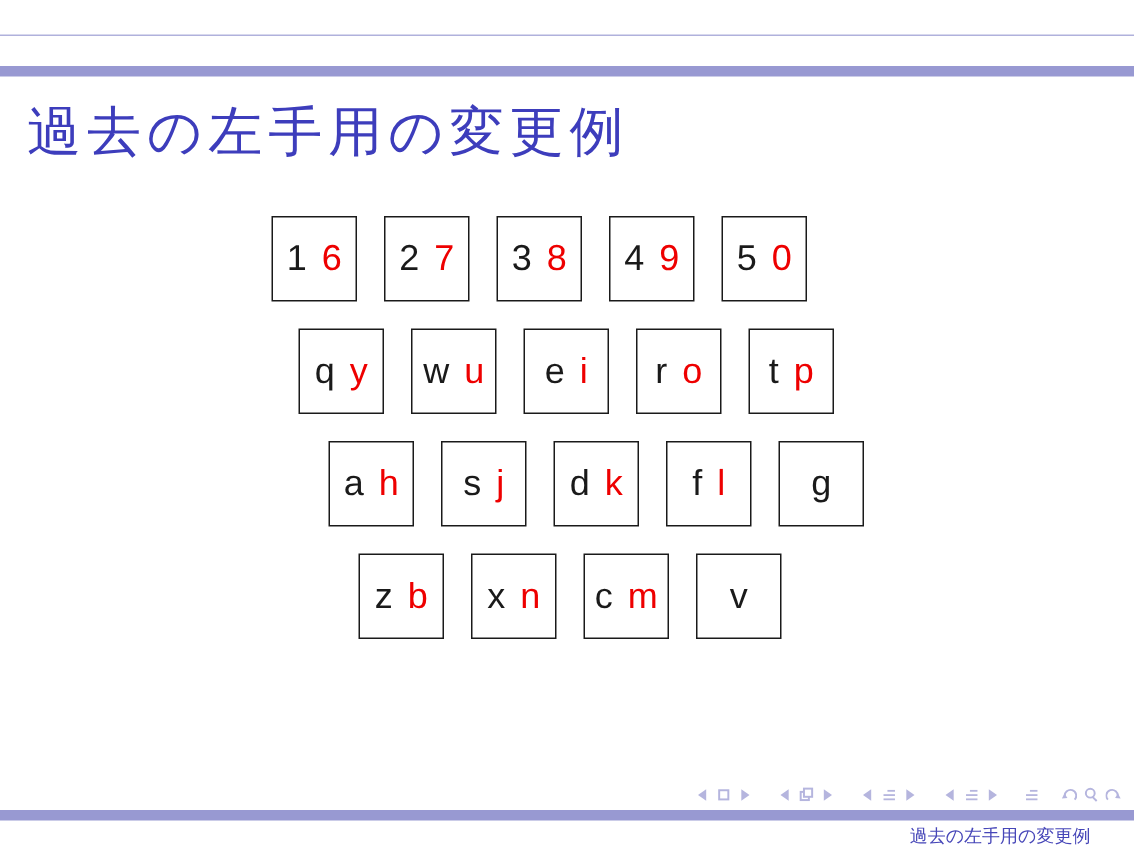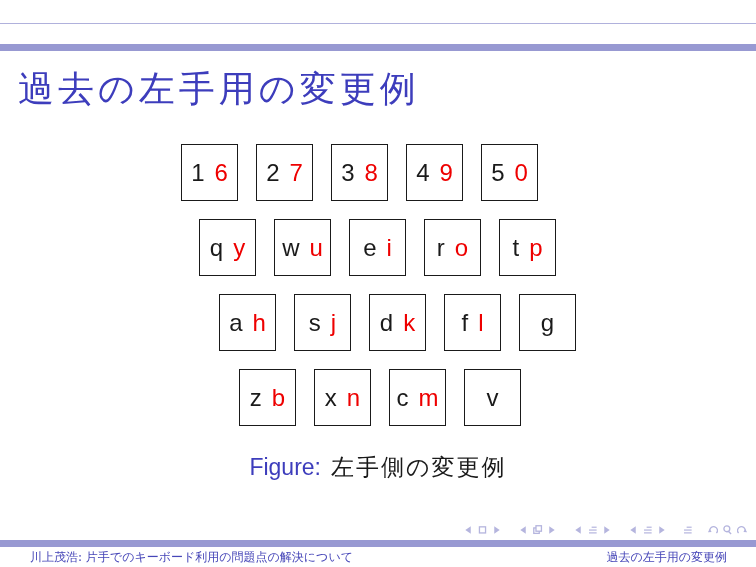--- a/index.html
+++ b/index.html
@@ -175,23 +175,20 @@
         <div class="key">
           <span class="base">c</span>
           <span class="alt">m</span>
         </div>
         <div class="key">
           <span class="base">v</span>
         </div>
       </div>
     </div>
 
-  <div class="figure-caption">
-    <span class="cap-label">Figure:</span><span class="cap-text">左手側の変更例</span>
-  </div>
 
   <div class="nav-bar">
       <span class="nav-group">
         <svg width="11" height="12" viewBox="0 0 10 11" class="nav-ico">
           <polygon class="fillpart" points="8,2 3,5.5 8,9"></polygon>
         </svg>
         <svg width="11" height="12" viewBox="0 0 10 11" class="nav-ico">
           <rect class="strokepart" x="2.2" y="2.6" width="5.6" height="5.6"></rect>
         </svg>
         <svg width="11" height="12" viewBox="0 0 10 11" class="nav-ico">
@@ -253,16 +250,15 @@
           <rect class="fillpart" x="6.1" y="6.4" width="3.6" height="1.2" transform="rotate(45 6.4 6.4)"></rect>
         </svg>
         <svg width="11" height="12" viewBox="0 0 10 11" class="nav-ico">
           <path class="strokepart" d="M1.4,8.3 A3.5,3.5 0 1 1 7.4,6.4"></path>
           <polygon class="fillpart" points="9.2,7.6 5.8,7.4 7.6,4.6"></polygon>
         </svg>
       </span>
     </div>
 
   <div class="bottom-bar"></div>
-  <div class="footer-left">川上茂浩: 片手でのキーボード利用の問題点の解決について</div>
   <div class="footer-right">過去の左手用の変更例</div>
 
 </div>
 
 </body></html>

